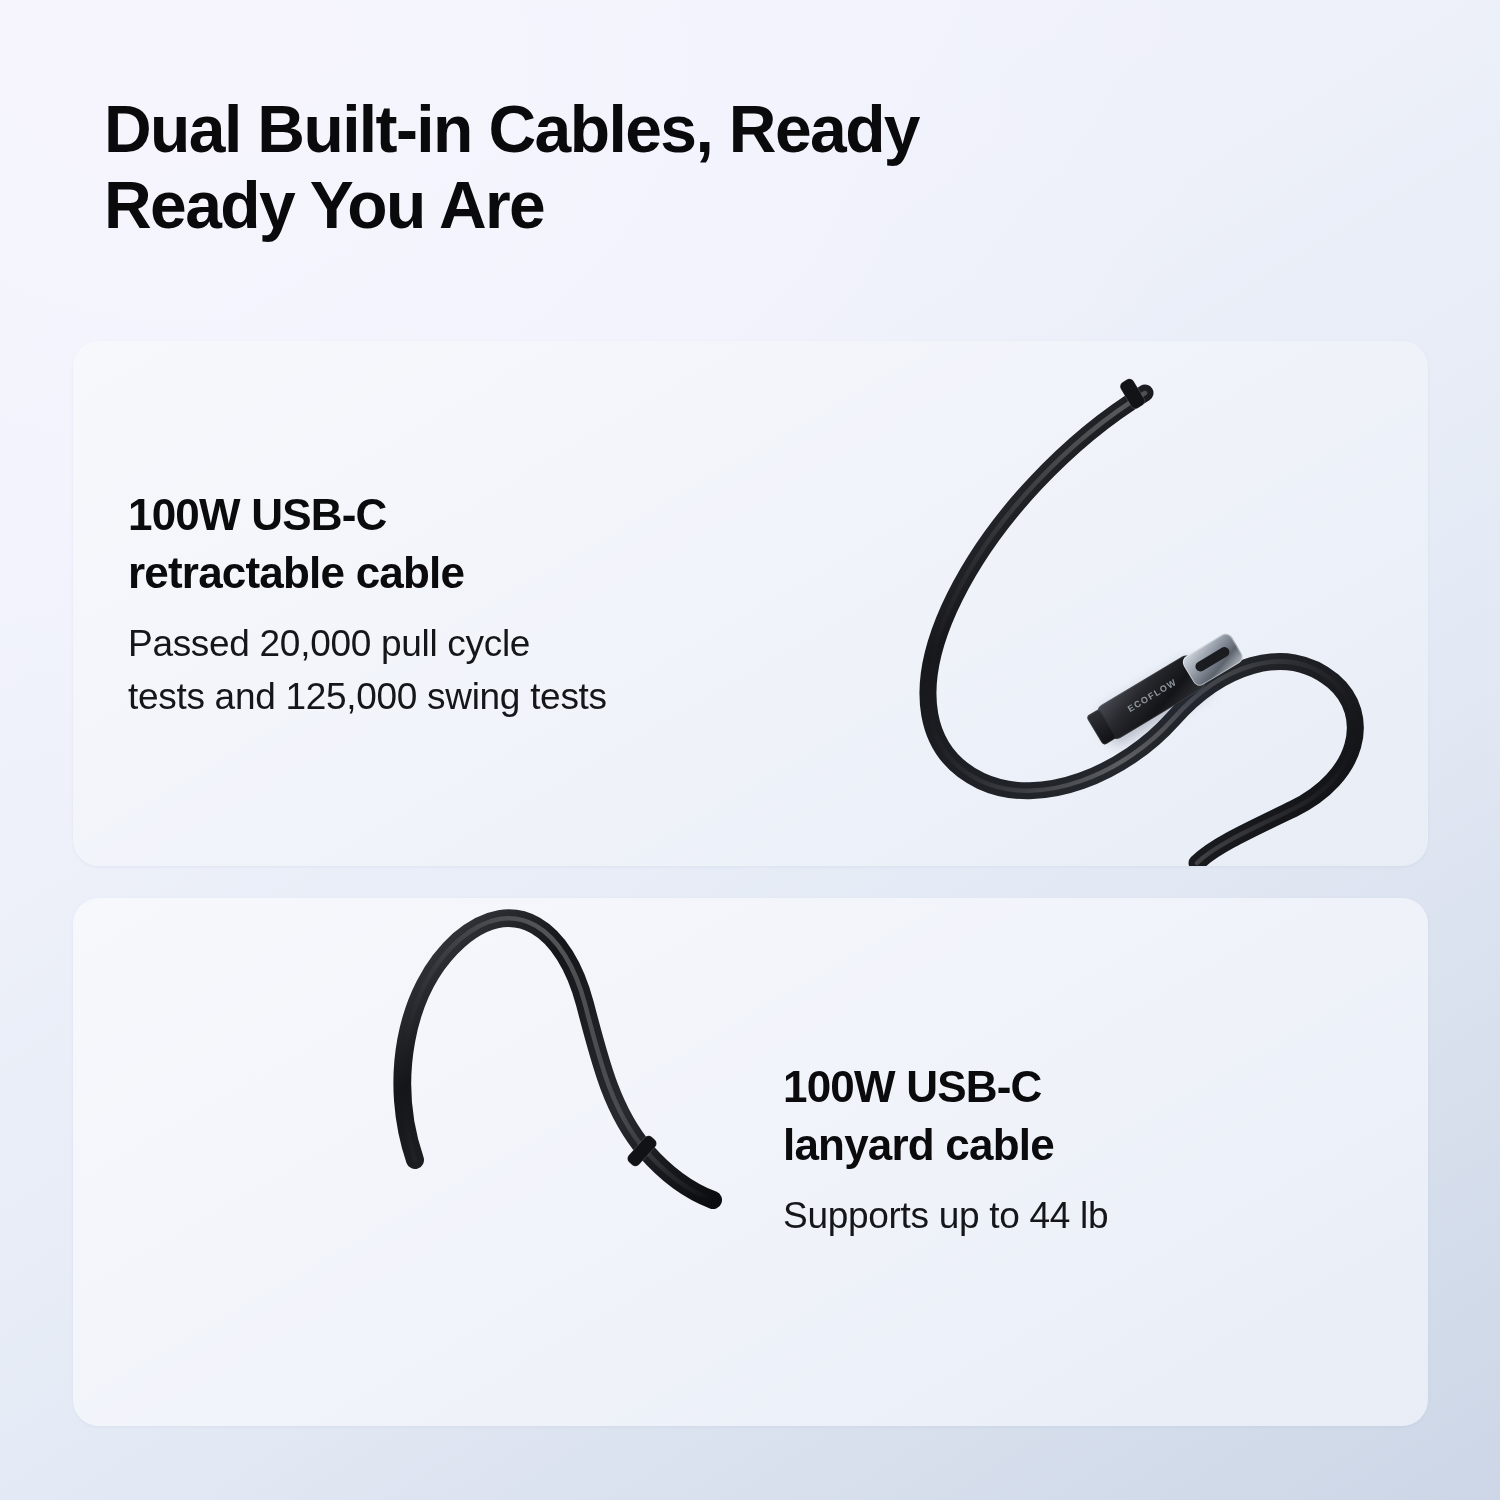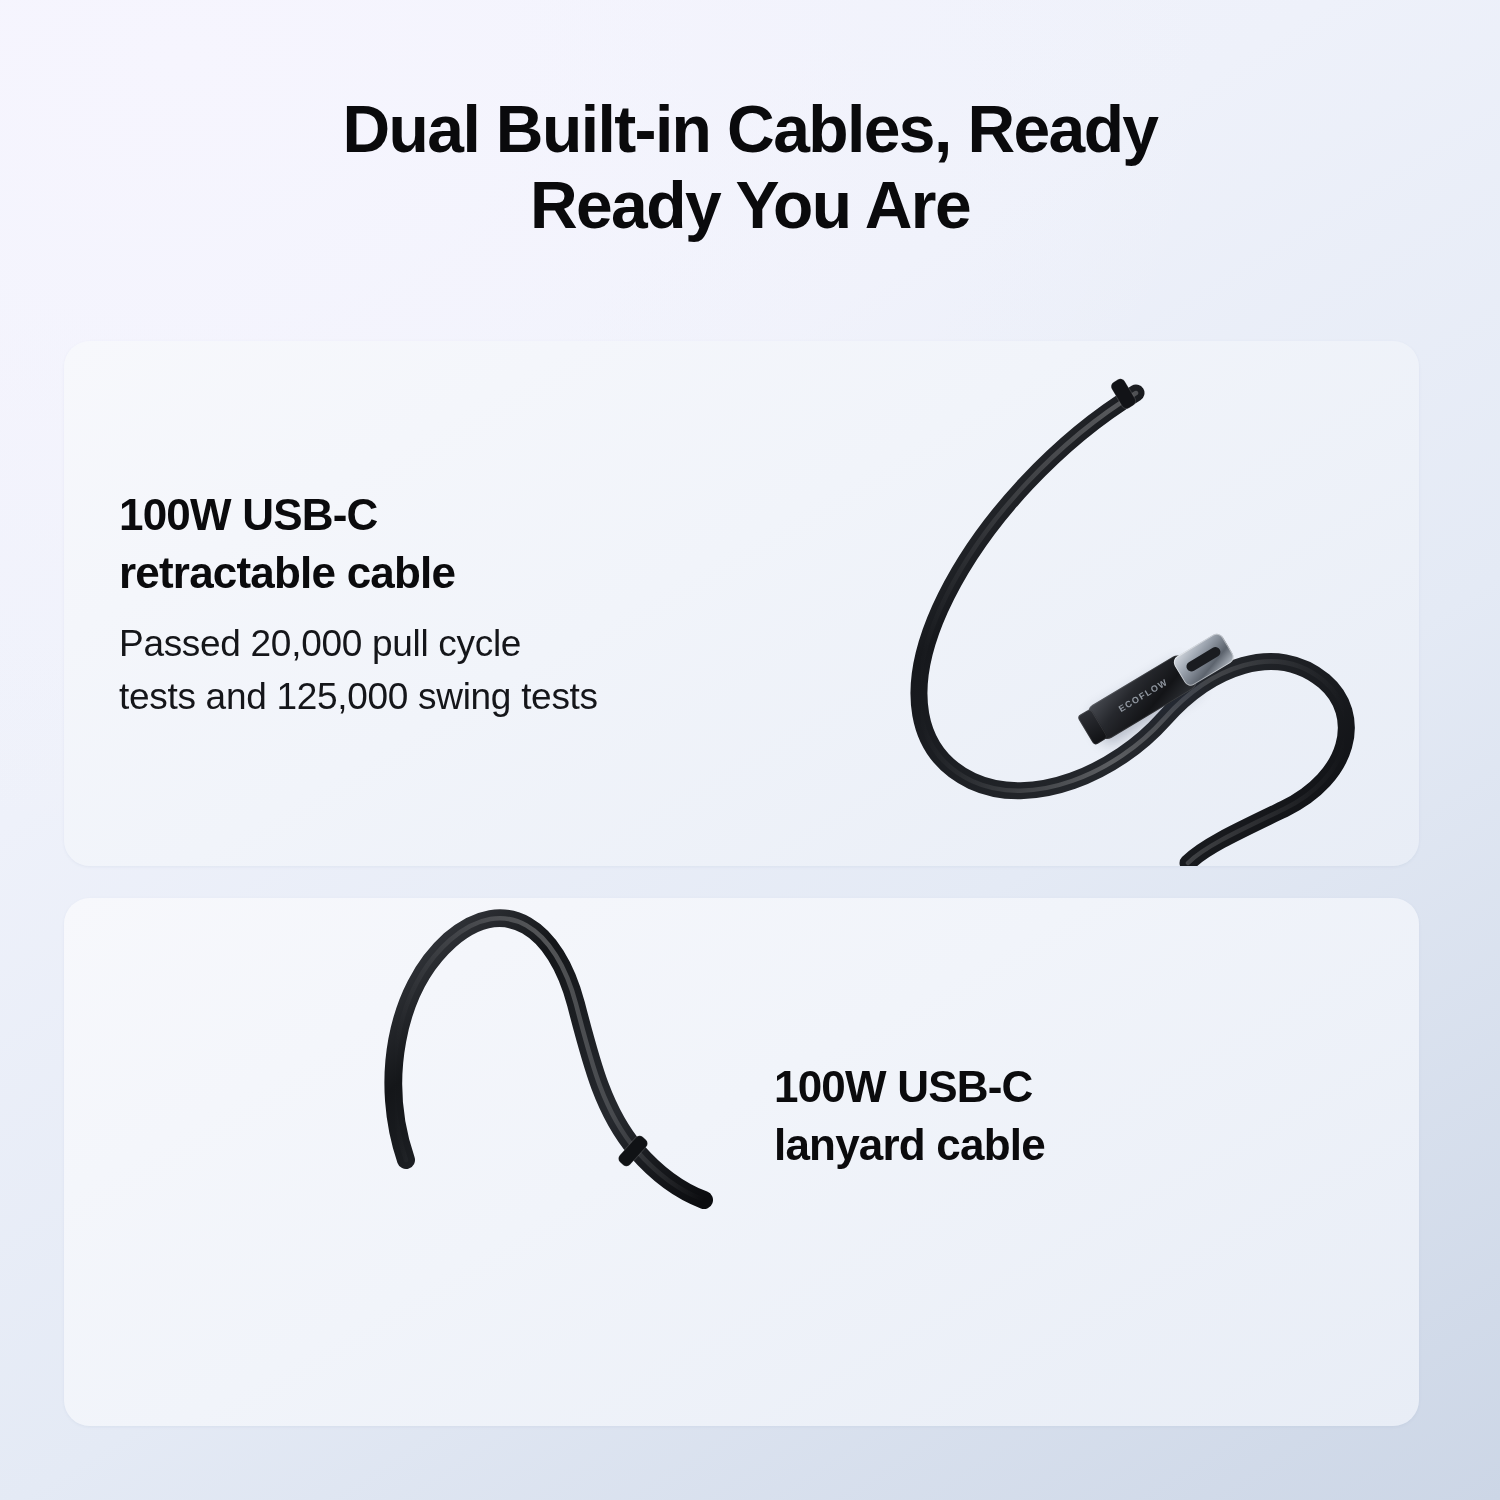--- a/index.html
+++ b/index.html
@@ -10,34 +10,33 @@
       radial-gradient(120% 90% at 12% 4%, #f6f5fe 0%, rgba(246,245,254,0) 58%),
       linear-gradient(148deg, #f3f4fd 0%, #eef1fa 34%, #e4eaf5 62%, #ccd6e6 100%);
     overflow:hidden;
     position:relative;
   }
   #page { position:absolute; inset:0; }
 
   
   .headline {
     position:absolute; left:0; right:0; top:92px;
-    text-align:center;
     font-weight:700;
     font-size:66px;
     line-height:1.15;
     letter-spacing:-1.6px;
     color:#0a0a0c;
-    padding:0 76px;
+    padding:0 104px;
   }
   .headline .l2 { display:block; }
 
   
   .card {
     position:absolute;
-    left:64px; width:1355px;
+    left:73px; width:1355px;
     border-radius:26px;
     overflow:hidden;
     background:linear-gradient(150deg,#f7f8fc 0%,#f1f4fa 45%,#e8edf6 100%);
     box-shadow:0 1px 3px rgba(120,135,165,.10);
   }
   #card1 { top:341px; height:525px; }
   #card2 { top:898px; height:528px; }
 
   
   .txtblock { position:absolute; }
@@ -156,20 +155,21 @@
       </div>
 
     </div>
   </section>
 
   <section class="card" id="card2">
 
     <div class="txtblock">
       <div class="feat-title">100W USB-C
 lanyard cable</div>
+      <div class="feat-sub">Supports up to 44 lb</div>
     </div>
 
     <div class="stage">
 
       <svg class="ribbon" style="left:220px;top:0px;width:480px;height:420px;" viewBox="0 0 480 420">
         <defs>
           <linearGradient id="lan1" x1="0" y1="0" x2="1" y2="1">
             <stop offset="0" stop-color="#3e4147"></stop>
             <stop offset=".3" stop-color="#141619"></stop>
             <stop offset=".7" stop-color="#26292e"></stop>

